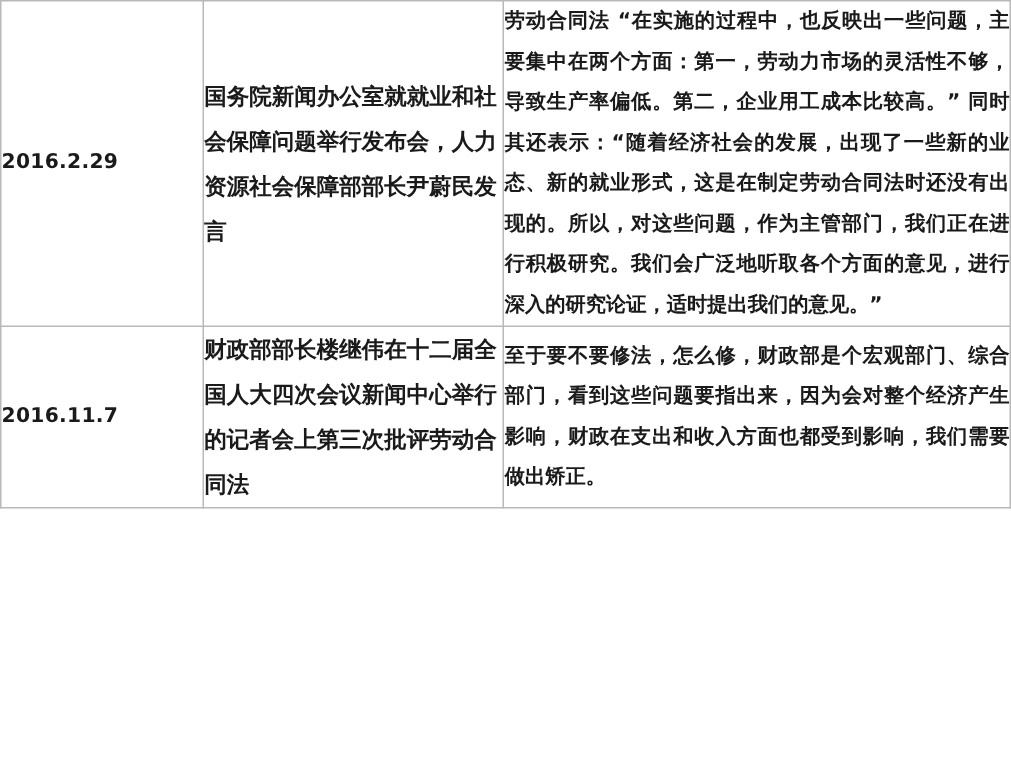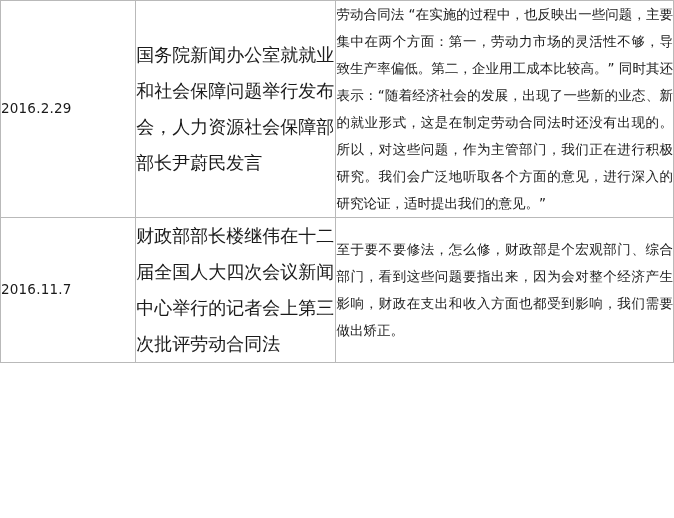--- a/index.html
+++ b/index.html
@@ -16,39 +16,40 @@
   }
   .doc-table {
     border-collapse: collapse;
     width: 674px;
     table-layout: fixed;
   }
   .doc-table td {
     border: 1px solid #b9b9b9;
     vertical-align: middle;
     padding: 0;
+    font-weight: bold;
   }
   .col-date {
     width: 135px;
   }
   .col-event {
     width: 200px;
   }
   .col-content {
     width: 337px;
   }
   .cell-date {
     font-size: 13.5px;
     color: #1a1a1a;
     padding: 6px 10px 6px 14px;
     line-height: 1.6;
     letter-spacing: 0.2px;
   }
   .cell-event {
-    font-size: 18px;
+    font-size: 15px;
     line-height: 2.0;
     padding: 8px 14px 8px 14px;
     color: #1a1a1a;
   }
   .cell-content {
     font-size: 13.5px;
     line-height: 2.0;
     padding: 8px 12px 8px 12px;
     color: #1a1a1a;
     vertical-align: top;

